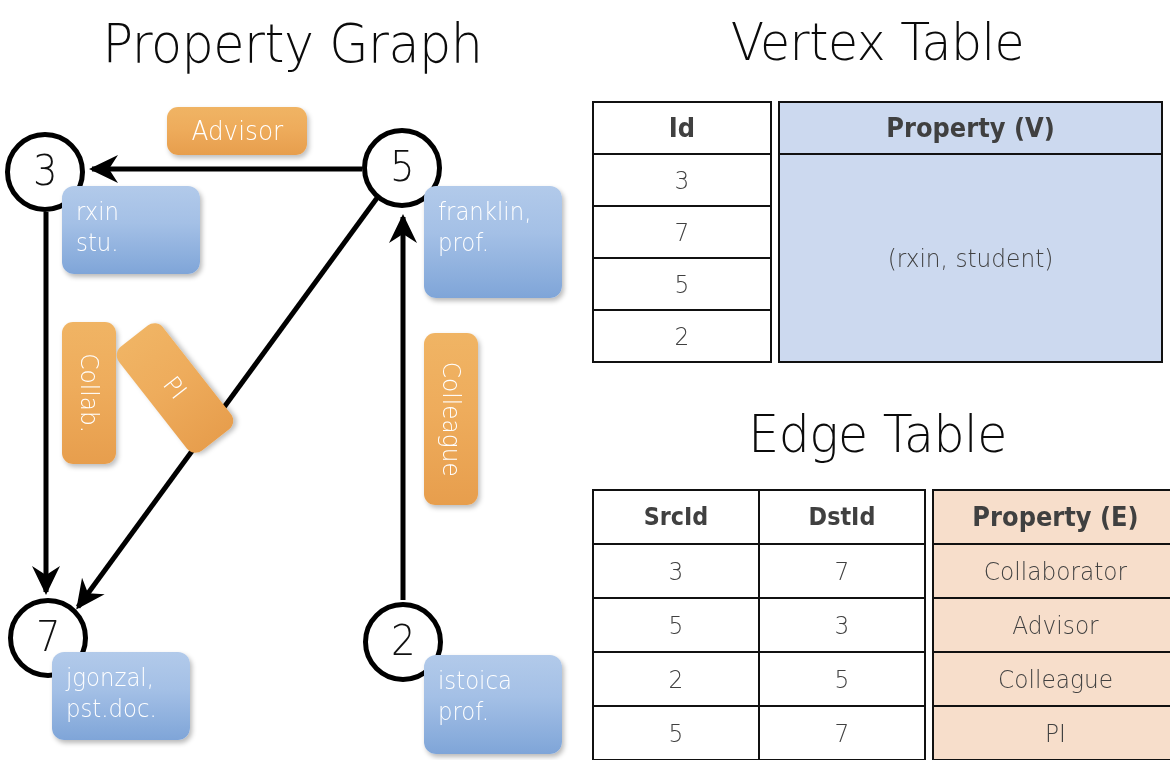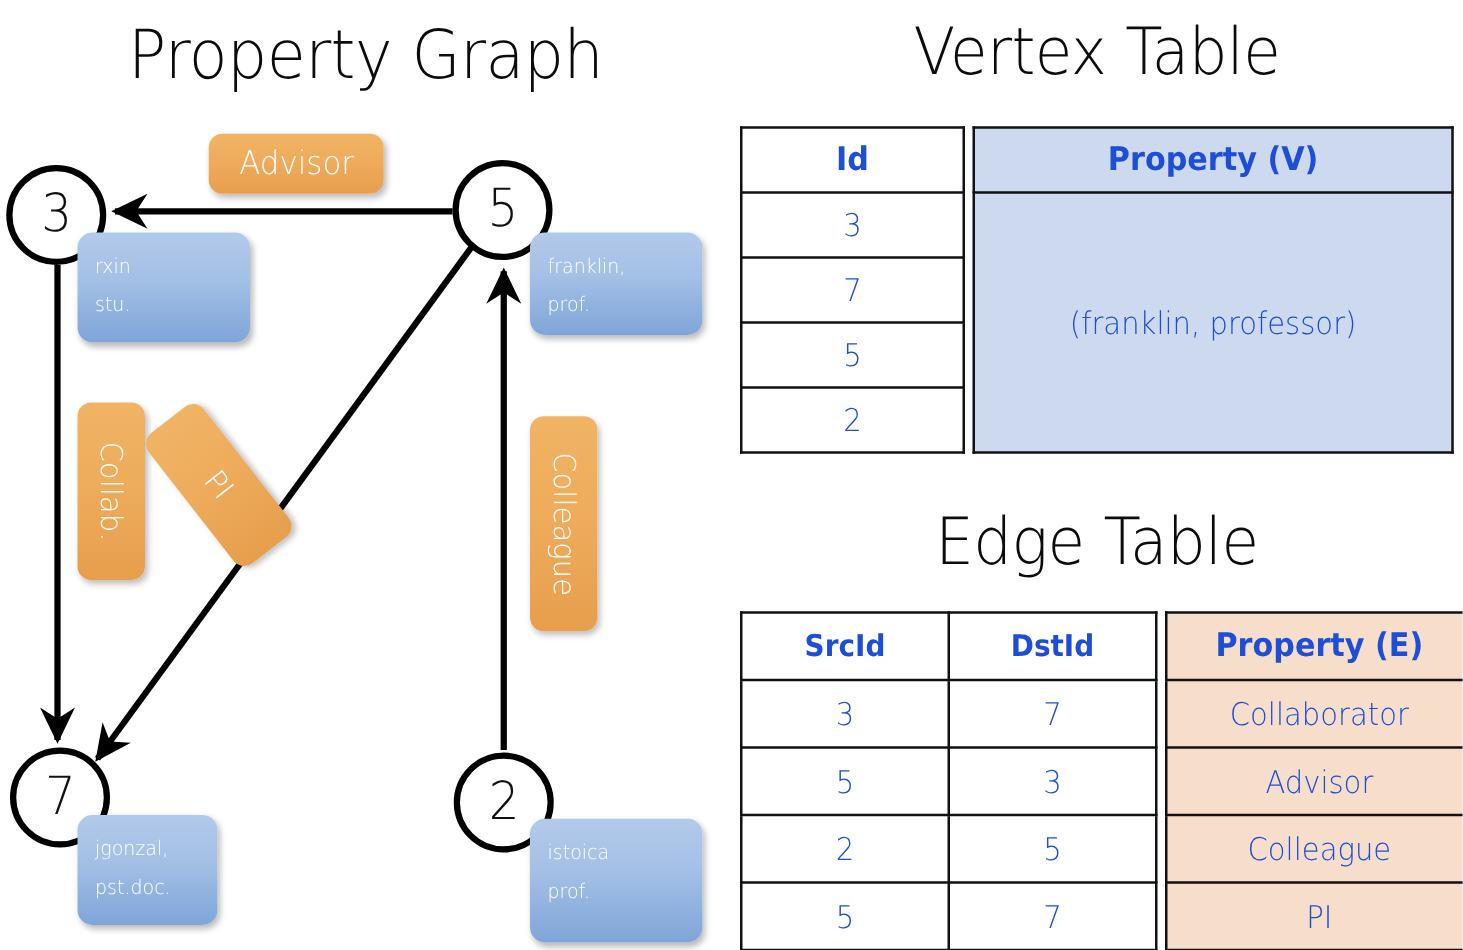--- a/index.html
+++ b/index.html
@@ -85,21 +85,21 @@
 
   
   .vbox {
     position: absolute;
     border-radius: 12px;
     background: linear-gradient(to bottom, #b2caea 0%, #a4c0e6 42%, #7fa5d8 100%);
     box-shadow: 2px 3px 5px rgba(0,0,0,0.28);
     color: #ffffff;
     font-family: "DejaVu Sans", sans-serif;
     font-weight: 300;
-    font-size: 16px;
+    font-size: 24px;
     line-height: 31px;
     padding: 11px 0 0 14px;
     box-sizing: border-box;
     z-index: 8;
     overflow: hidden;
   }
   .vbox span { display: block; transform: scaleX(0.95); transform-origin: left center; }
 
   
   .ebox {
@@ -128,21 +128,21 @@
     border-collapse: collapse;
     table-layout: fixed;
     font-family: "DejaVu Sans", sans-serif;
     font-weight: 300;
   }
   table.grid td, table.grid th {
     border: 2px solid #111111;
     text-align: center;
     padding: 0;
     font-weight: 300;
-    color: #1d4ed8;
+    color: #404040;
     vertical-align: middle;
   }
   table.grid th {
     font-weight: bold;
     letter-spacing: 0px;
   }
   .cellspan { display: block; transform: scaleX(0.93); }
 
   
   #vertex-id-col    { width: 180px; }
@@ -193,28 +193,28 @@
       <div class="node-circle" style="left: 5px; top: 132px;">
         <span>3</span>
       </div>
       <div class="vbox" style="left: 62px; top: 186px; width: 138px; height: 88px;">
         <span>rxin</span>
         <span>stu.</span>
       </div>
       <div class="node-circle" style="left: 362px; top: 128px;">
         <span>5</span>
       </div>
-      <div class="vbox" style="left: 424px; top: 186px; width: 138px; height: 82px;">
+      <div class="vbox" style="left: 424px; top: 186px; width: 138px; height: 112px;">
         <span>franklin,</span>
         <span>prof.</span>
       </div>
       <div class="node-circle" style="left: 8px; top: 598px;">
         <span>7</span>
       </div>
-      <div class="vbox" style="left: 62px; top: 652px; width: 112px; height: 88px;">
+      <div class="vbox" style="left: 52px; top: 652px; width: 138px; height: 88px;">
         <span>jgonzal,</span>
         <span>pst.doc.</span>
       </div>
       <div class="node-circle" style="left: 363px; top: 602px;">
         <span>2</span>
       </div>
       <div class="vbox" style="left: 424px; top: 655px; width: 138px; height: 99px;">
         <span>istoica</span>
         <span>prof.</span>
       </div>
@@ -272,21 +272,21 @@
       <thead>
         <tr>
             <th>
               <span class="cellspan">Property (V)</span>
             </th>
           </tr>
       </thead>
       <tbody id="vertex-prop-body">
           <tr>
             <td>
-              <span class="cellspan">(franklin, professor)</span>
+              <span class="cellspan">(rxin, student)</span>
             </td>
           </tr>
         </tbody>
     </table>
   </div>
 
   <div class="tbl-wrap" id="edge-table-wrap" style="left:592px; top:489px;">
     <table class="grid" id="edge-src-dst-col">
       <thead>
         <tr>

